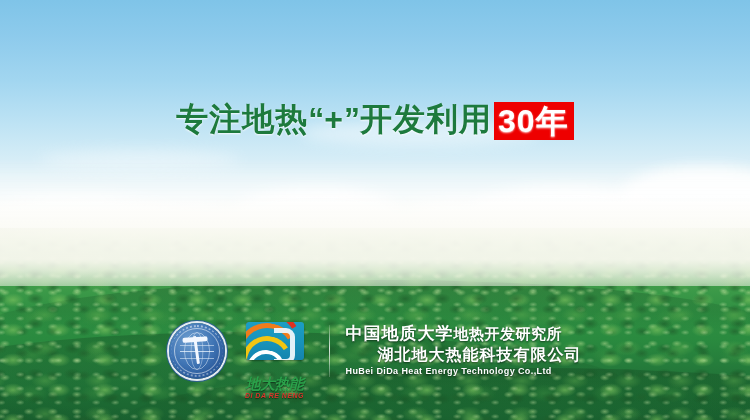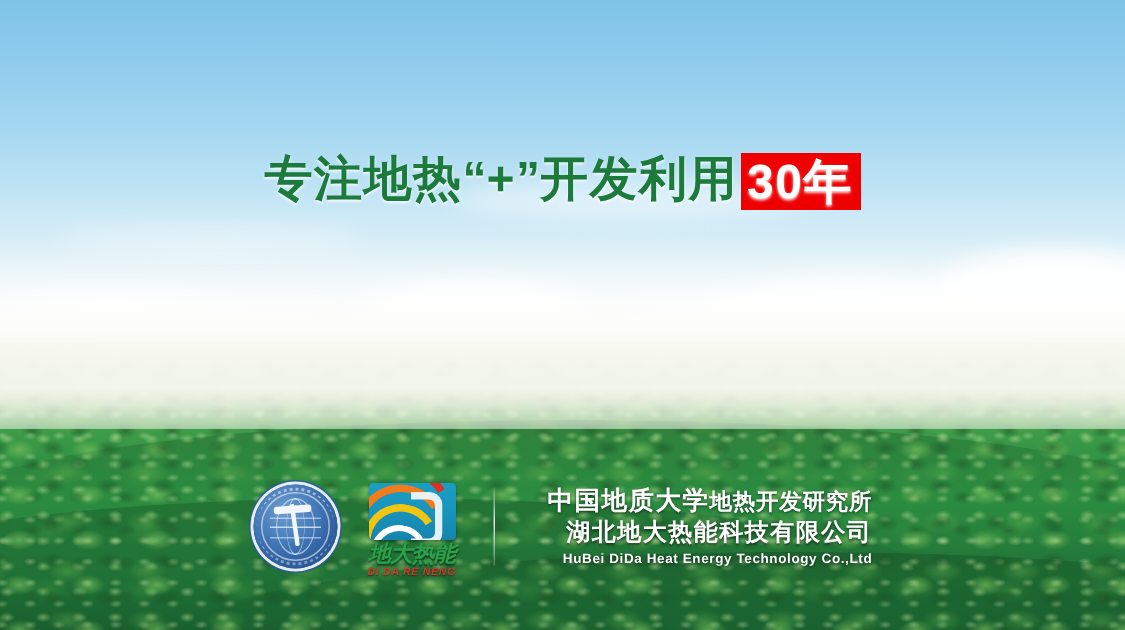--- a/index.html
+++ b/index.html
@@ -320,21 +320,21 @@
     top: 6px;
     width: 16px;
     height: 26px;
     border: 5px solid #eef6fb;
     border-left: none;
     border-radius: 0 9px 9px 0;
     opacity: .95;
   }
   .mark .cn {
     display: block;
-    margin-top: 2px;
+    margin-top: 16px;
     font-size: 15px;
     font-weight: bold;
     font-style: italic;
     color: #2aa14a;
     letter-spacing: -0.5px;
     line-height: 15px;
     text-shadow: 0 1px 1px rgba(0,0,0,.45);
     white-space: nowrap;
   }
   .mark .en {
@@ -352,21 +352,21 @@
   .divider {
     width: 1px;
     height: 52px;
     margin: 0 16px 0 18px;
     background: linear-gradient(to bottom, rgba(255,255,255,.15), rgba(255,255,255,.85) 45%, rgba(255,255,255,.2));
     flex: 0 0 auto;
   }
 
   .orgtext {
     flex: 0 0 auto;
-    text-align: right;
+    text-align: left;
     color: #ffffff;
     text-shadow: 0 1px 2px rgba(0,0,0,.55);
     white-space: nowrap;
   }
   .orgtext .line1 {
     display: block;
     font-size: 15px;
     line-height: 20px;
     font-weight: bold;
     letter-spacing: .5px;

